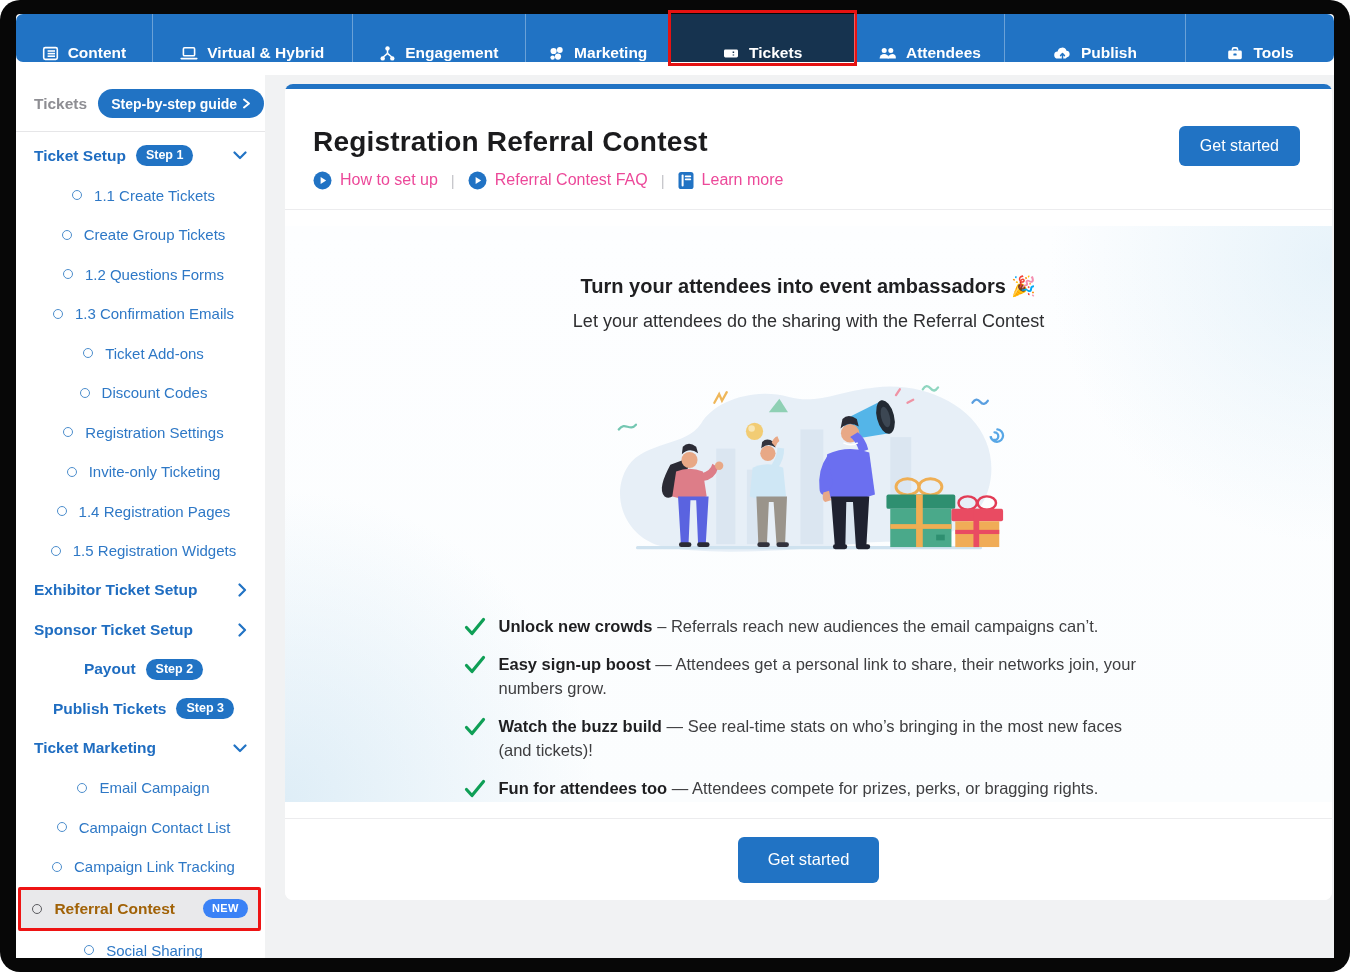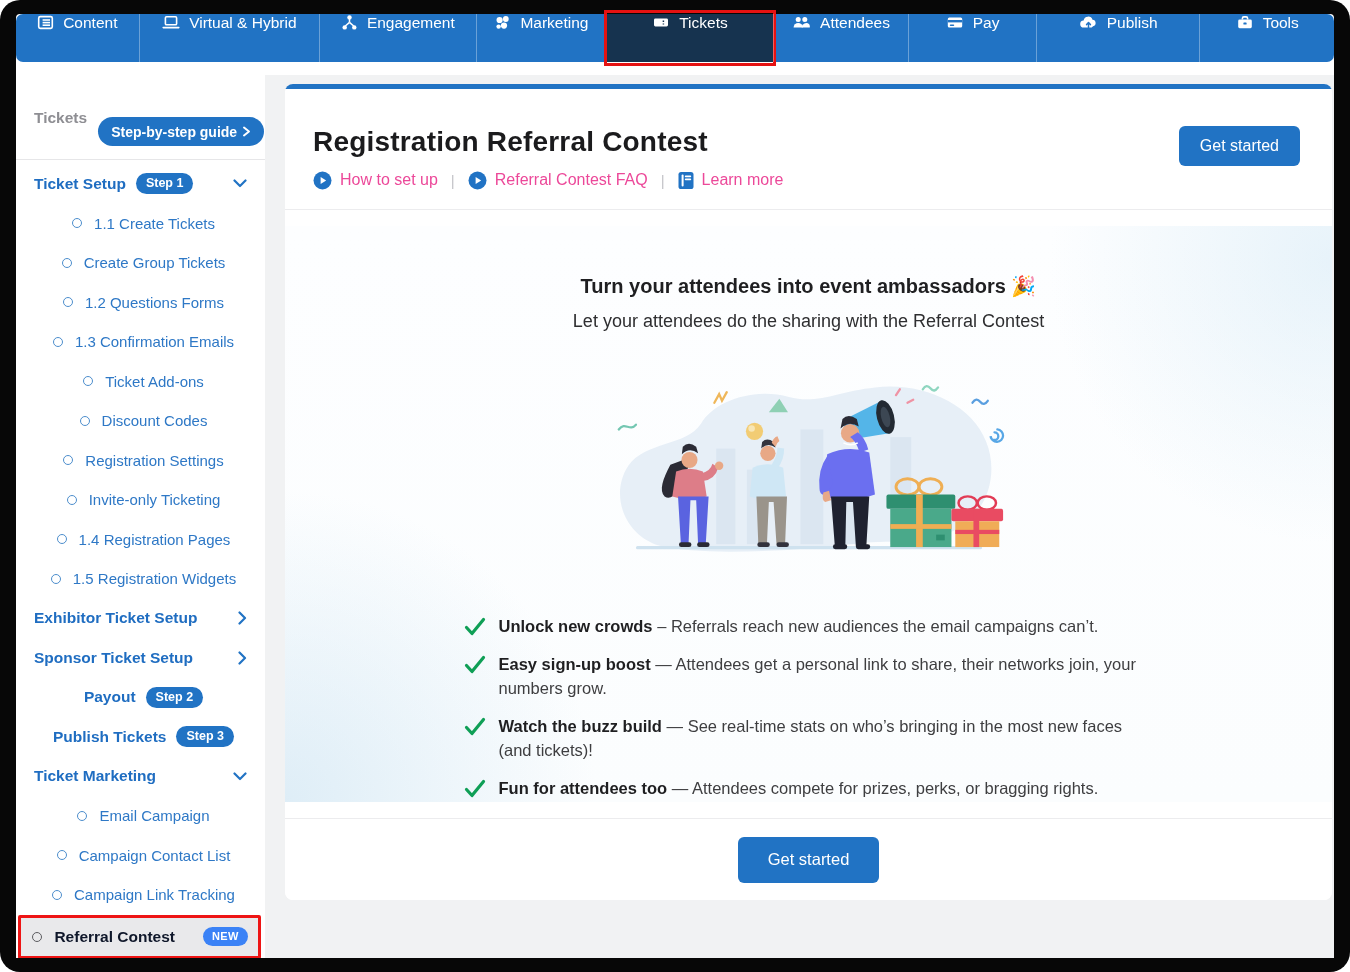--- a/index.html
+++ b/index.html
@@ -4,52 +4,52 @@
 <style>
   * { box-sizing: border-box; margin: 0; padding: 0; }
   html,body { width:1350px; height:972px; }
   body { font-family:"Liberation Sans", sans-serif; background:#fff; position:relative; }
 
   .frame { position:absolute; inset:0; background:#070707; border-radius:20px; padding:14px 16px; }
   .app { width:100%; height:100%; background:#ffffff; border-radius:4px; display:flex; flex-direction:column; }
 
   
   .topnav { height:48px; flex:none; background:#2173c4; border-radius:7px; display:flex; margin-bottom:13px; }
-  .tab { display:flex; align-items:flex-start; justify-content:center; gap:9px; color:#fff; font-weight:400;
+  .tab { display:flex; align-items:flex-end; justify-content:center; gap:9px; color:#fff; font-weight:700;
          font-size:15.5px; cursor:pointer; position:relative; }
   .tab + .tab { border-left:1px solid rgba(255,255,255,.33); }
   .tab:first-child { border-radius:7px 0 0 7px; }
   .tab:last-child { border-radius:0 7px 7px 0; }
   .tab.active { background:#16334f; }
   .tab.active .red-box { position:absolute; inset:-4px -3px; border:3px solid #e51212; pointer-events:none; }
   .tab-icon { display:flex; align-items:center; }
 
   
   .body-row { flex:1; display:flex; min-height:0; }
 
   
   .sidebar { width:249px; flex:none; background:#fff; padding-top:10px; overflow:hidden; }
   .sb-head { display:flex; align-items:center; gap:11px; padding:4px 0 13px 18px; border-bottom:1px solid #e6e6e8; }
   .sb-title { color:#8e8e93; font-weight:600; font-size:15.5px; }
   .guide-btn { background:#2173c4; color:#fff; border:none; border-radius:15px; height:29px; padding:0 13px;
-               font-size:14px; font-weight:600; font-family:inherit; display:flex; align-items:center; gap:5px; cursor:pointer;margin-top:28px; }
+               font-size:14px; font-weight:600; font-family:inherit; display:flex; align-items:center; gap:5px; cursor:pointer; }
   .sb-list { list-style:none; padding-top:4px; }
   .s-item { height:39.5px; display:flex; align-items:center; padding-left:18px; padding-right:12px; cursor:pointer;justify-content:center; }
   .s-item .s-label { white-space:nowrap; }
   .s-item.section .s-label { color:#1f6dc1; font-weight:700; font-size:15.5px; }
   .s-item.link { gap:12px; }
   .s-item.link .s-label { color:#2e78c6; font-weight:500; font-size:15px; }
   .dot { width:10px; height:10px; flex:none; border:1.5px solid #4d8ecd; border-radius:50%; background:transparent; }
   .badge { background:#2173c4; color:#fff; font-size:12.5px; font-weight:700; border-radius:12px;
            padding:3px 10px 4px; margin-left:10px; white-space:nowrap; }
   .spacer { flex:1; }
   .chev { flex:none; margin-right:6px; }
   .s-item.selected { background:#e9e9eb; border:3px solid #ee1414; margin:0 4px 0 2px; height:44px;
                      padding-left:13px; border-radius:2px; }
-  .s-item.selected .s-label { color:#0f172a; font-weight:700; font-size:15.5px; }
+  .s-item.selected .s-label { color:#a16207; font-weight:700; font-size:15.5px; }
   .s-item.selected .dot { border-color:#5c5c60; }
   .new-badge { background:#3b82f6; color:#fff; font-size:11px; font-weight:700; border-radius:10px;
                padding:3px 9px 4px; margin-left:16px; letter-spacing:.3px; }
 
   
   .main { flex:1; background:#f1f2f3; padding:9px 2px 0 20px; min-width:0; }
   .card { background:#fff; height:816px; border-radius:8px; overflow:hidden; display:flex; flex-direction:column;gap:16px; }
   .accent-bar { height:5px; flex:none; background:#2173c4; }
 
   .card-header { position:relative; flex:none; padding:21px 32px 19px 28px; border-bottom:1px solid #ececee; }
@@ -145,30 +145,20 @@
     <div class="tab" style="flex:135 0 0">
       <span class="tab-icon">
         <svg width="19" height="17" viewBox="0 0 19 17">
               <circle cx="6.2" cy="5.4" r="2.5" fill="#fff"></circle>
               <circle cx="12.8" cy="5.4" r="2.5" fill="#fff"></circle>
               <path d="M1.6 13.6 a4.6 4.6 0 0 1 9.2 0 Z" fill="#fff"></path>
               <path d="M9.6 13.6 a4.6 4.6 0 0 1 7.8 -3.2 a5.8 5.8 0 0 1 0.4 3.2 Z" fill="#fff"></path>
             </svg>
       </span>
       <span>Attendees</span>
-    </div>
-    <div class="tab" style="flex:127 0 0">
-      <span class="tab-icon">
-        <svg width="18" height="17" viewBox="0 0 18 17">
-              <rect x="1.8" y="3.6" width="14.4" height="10" rx="1.5" fill="#fff"></rect>
-              <rect x="1.8" y="6" width="14.4" height="2.4" fill="#2173c4"></rect>
-              <rect x="3.8" y="10.4" width="4.4" height="1.5" rx=".7" fill="#2173c4"></rect>
-            </svg>
-      </span>
-      <span>Pay</span>
     </div>
     <div class="tab" style="flex:163 0 0">
       <span class="tab-icon">
         <svg width="19" height="17" viewBox="0 0 19 17">
               <path d="M5 13.6 a3.6 3.6 0 0 1 -0.4 -7.2 a4.6 4.6 0 0 1 8.9 -0.6 a3.3 3.3 0 0 1 0.6 6.5 l-1.5 1.3 Z" fill="#fff"></path>
               <path d="M9.5 13.4 V9 M7.6 10.6 L9.5 8.6 L11.4 10.6" stroke="#2173c4" stroke-width="1.5" fill="none" stroke-linecap="round" stroke-linejoin="round"></path>
             </svg>
       </span>
       <span>Publish</span>
     </div>

